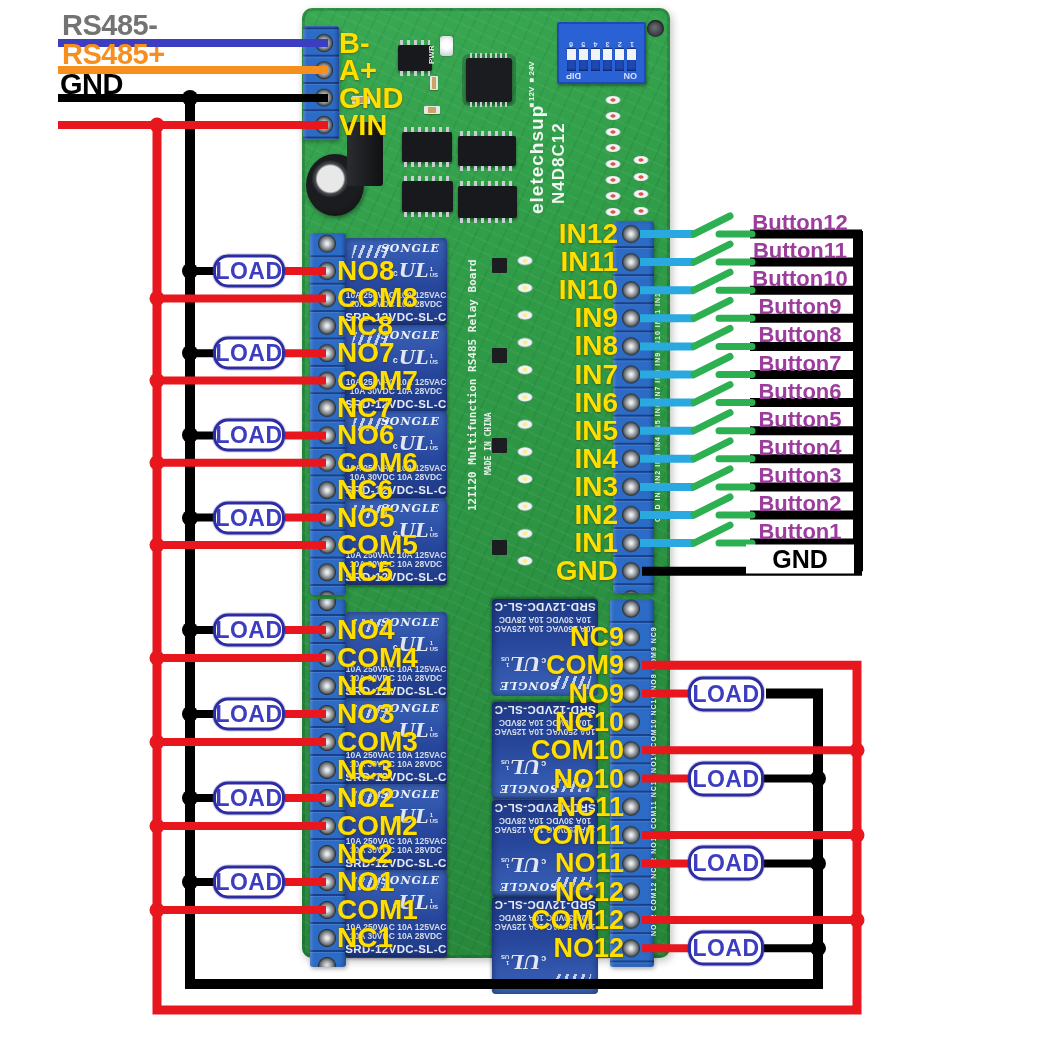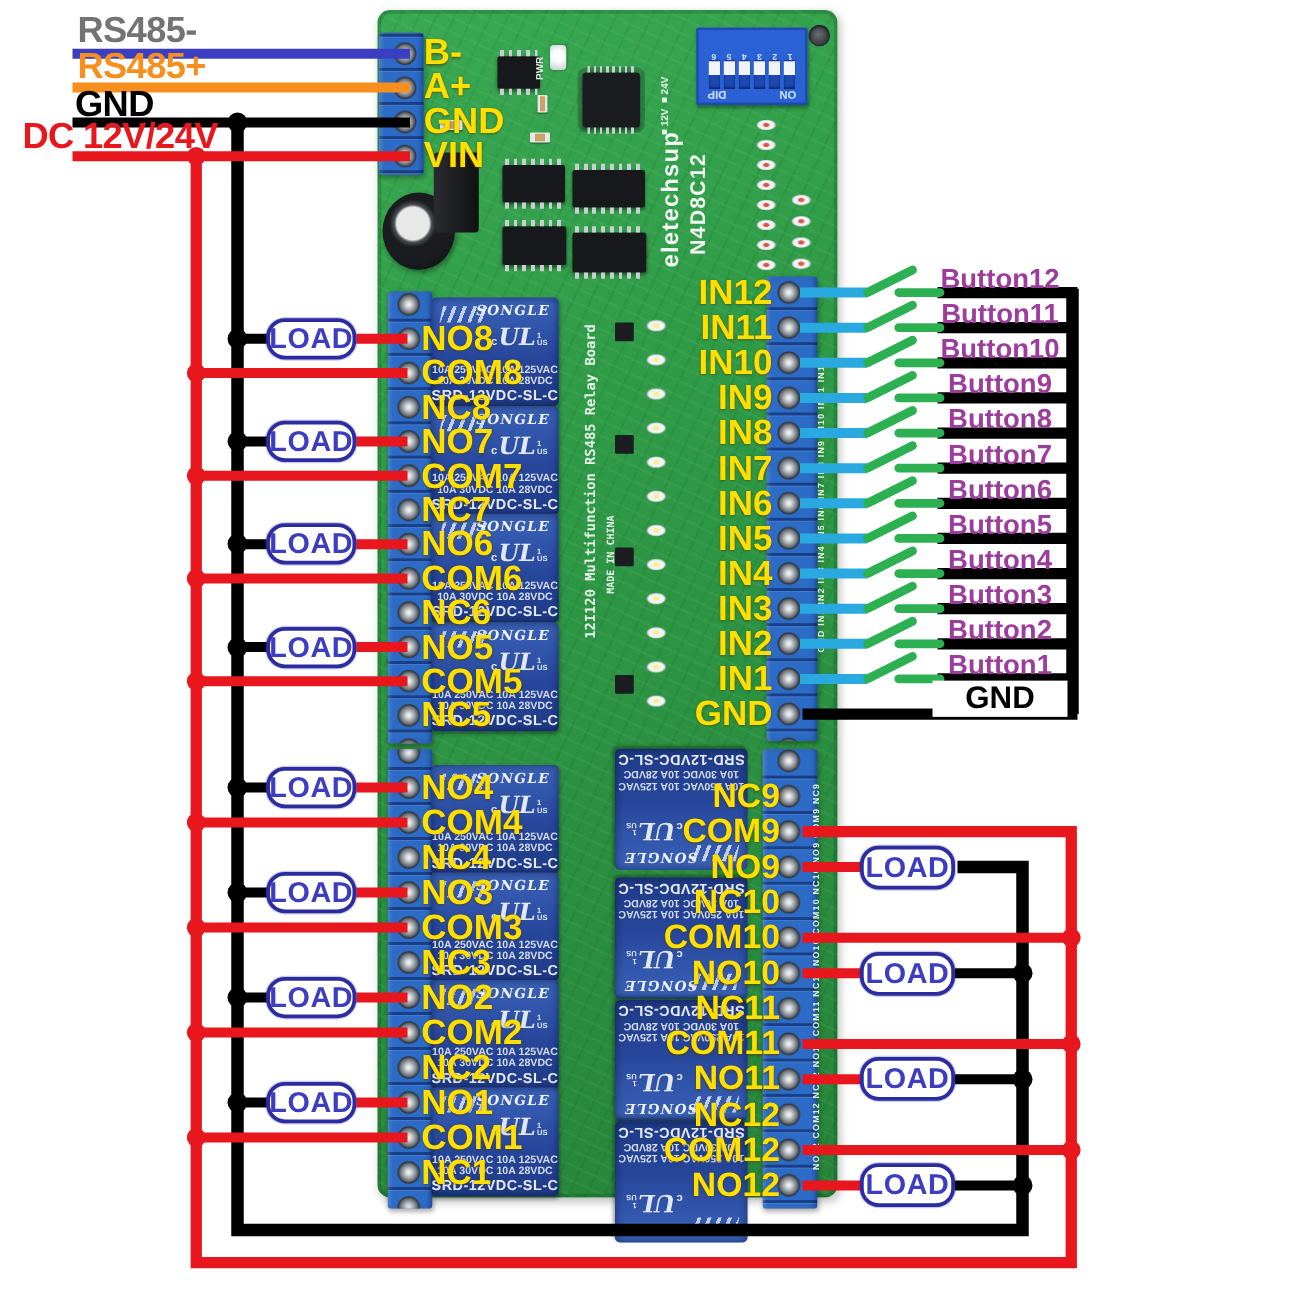--- a/index.html
+++ b/index.html
@@ -496,21 +496,20 @@
         <circle cx="157" cy="910" r="7.5"></circle>
       <circle cx="857" cy="750.2" r="7.5"></circle>
         <circle cx="857" cy="835.1" r="7.5"></circle>
         <circle cx="857" cy="920" r="7.5"></circle>
     </g>
   </svg>
 
   <div class="lbl pin-in c-blue" style="left:62px;top:25px">RS485-</div>
   <div class="lbl pin-in c-orange" style="left:62px;top:54px">RS485+</div>
   <div class="lbl pin-in c-black" style="left:60px;top:84px">GND</div>
-  <div class="lbl pin-in c-red" style="left:18px;top:110px">DC 12V/24V</div>
 
   <div>
 
   <div class="lbl ylabel bp" style="--i: 0;">B-</div>
       <div class="lbl ylabel bp" style="--i: 1;">A+</div>
       <div class="lbl ylabel bp" style="--i: 2;">GND</div>
       <div class="lbl ylabel bp" style="--i: 3;">VIN</div>
     </div>
 
   <div>

